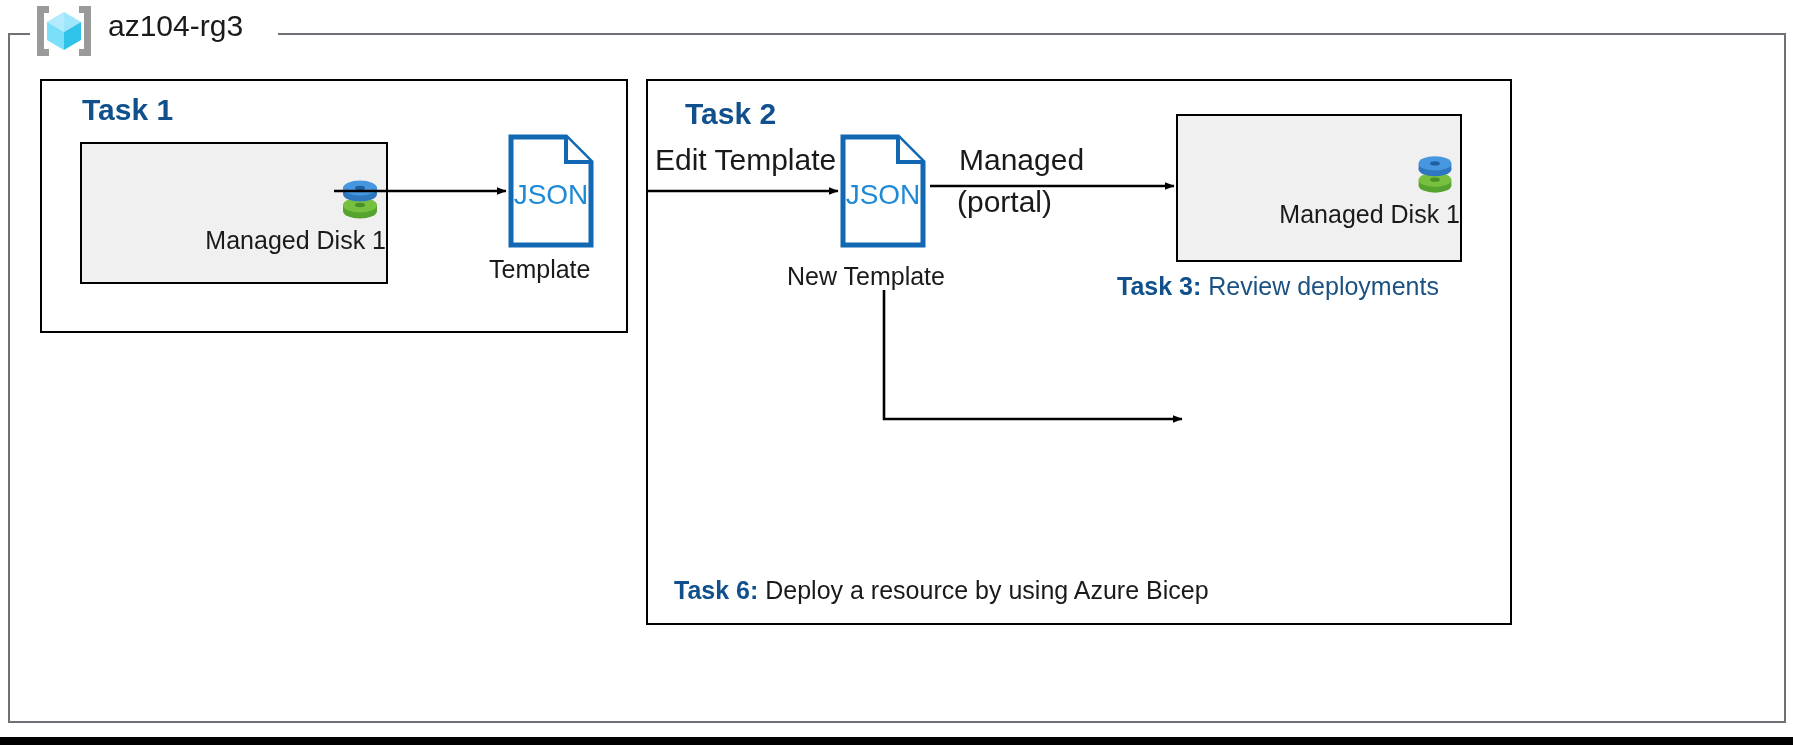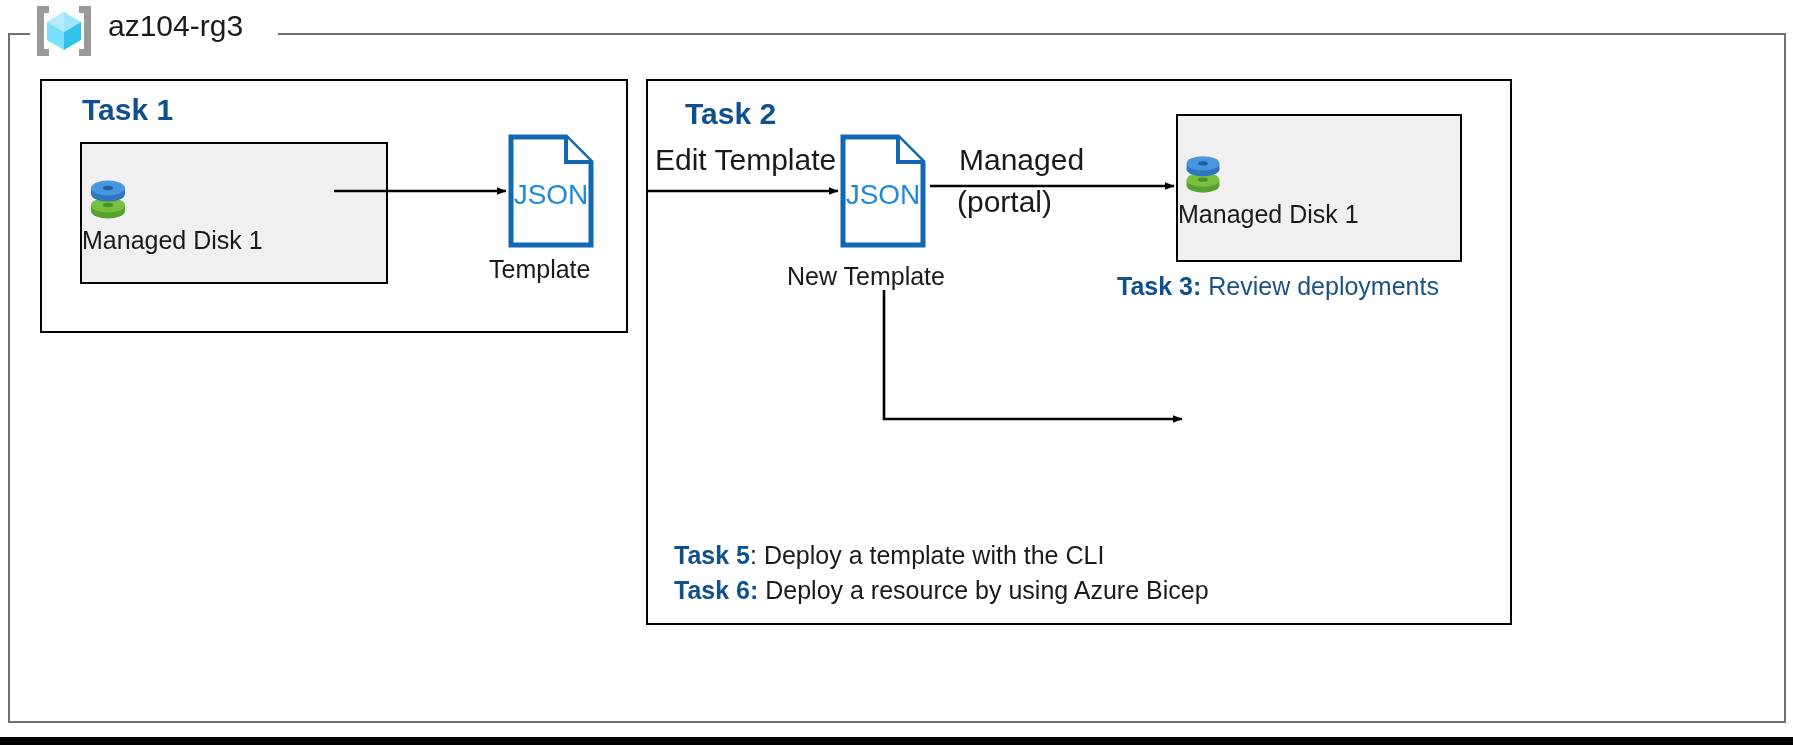--- a/index.html
+++ b/index.html
@@ -71,21 +71,21 @@
   #task1-heading { left: 82px;  top: 93px; }
   #task2-heading { left: 685px; top: 97px; }
 
   
   .resource-box {
     position: absolute;
     border: 2px solid #000000;
     background: #f0f0f0;
     display: flex;
     flex-direction: column;
-    align-items: flex-start;
+    align-items: flex-end;
     justify-content: center;
   }
   #disk-box-1 { left: 80px;   top: 142px; width: 308px; height: 142px; }
   #disk-box-2 { left: 1176px; top: 114px; width: 286px; height: 148px; }
   #disk-box-3 { left: 1184px; top: 350px; width: 274px; height: 140px; }
 
   .disk-icon { width: 52px; height: 52px; margin-bottom: 2px; }
   #disk-box-2 .disk-icon { width: 50px; height: 50px; }
   #disk-box-3 .disk-icon { width: 48px; height: 48px; }
 
@@ -268,22 +268,19 @@
 
   <div id="label-edit-template" class="edge-label">Edit Template</div>
   <div id="label-deploy" class="edge-label">Managed</div>
   <div id="label-deploy-portal" class="edge-label">(portal)</div>
 
   <div id="note-task3" class="task-note accent-body">
     <span class="note-key">Task 3:</span><span class="note-body"> Review deployments</span>
   </div>
 
 
-  <div id="note-task5" class="task-note">
-    <span class="note-key-plain">Task 5</span><span class="note-body">: Deploy a template with the CLI</span>
-  </div>
 
   <div id="note-task6" class="task-note">
     <span class="note-key">Task 6:</span><span class="note-body"> Deploy a resource by using Azure Bicep</span>
   </div>
 
   <div id="bottom-edge"></div>
 </div>
 
 </body></html>

